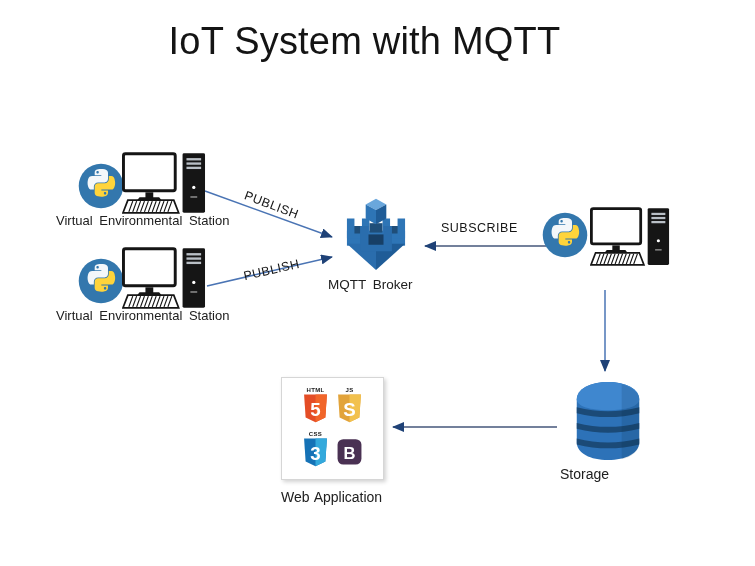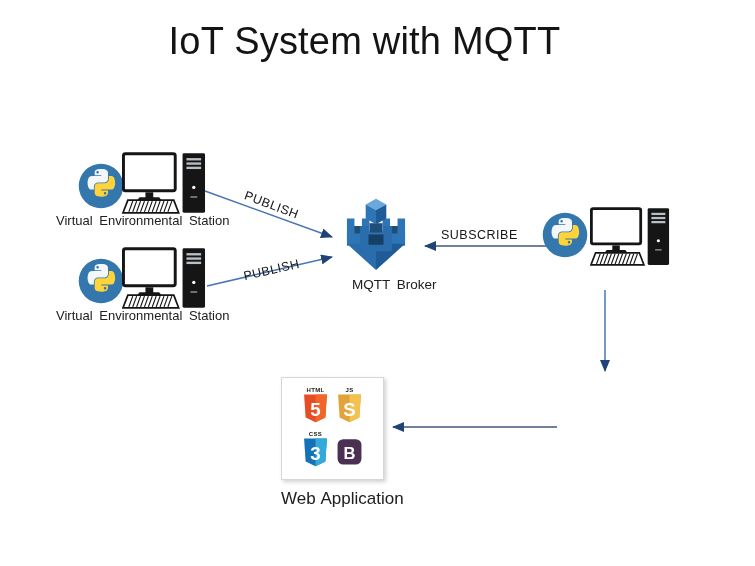--- a/index.html
+++ b/index.html
@@ -45,21 +45,21 @@
     </defs>
     <line x1="205" y1="191" x2="332" y2="237" stroke="#4a74b4" stroke-width="1.5" marker-end="url(#ah)"></line>
     <line x1="207" y1="286" x2="332" y2="257" stroke="#4a74b4" stroke-width="1.5" marker-end="url(#ah)"></line>
     <line x1="546" y1="246" x2="425" y2="246" stroke="#44567a" stroke-width="1.5" marker-end="url(#ah)"></line>
     <line x1="605" y1="290" x2="605" y2="371" stroke="#4a74b4" stroke-width="1.5" marker-end="url(#ah)"></line>
     <line x1="557" y1="427" x2="393" y2="427" stroke="#44567a" stroke-width="1.5" marker-end="url(#ah)"></line>
   </svg>
 
   <div class="edge-label" style="left:243px;top:198px;transform:rotate(20.5deg);">PUBLISH</div>
   <div class="edge-label" style="left:243px;top:263px;transform:rotate(-13deg);">PUBLISH</div>
-  <div class="edge-label" style="left:441px;top:228px;">SUBSCRIBE</div>
+  <div class="edge-label" style="left:441px;top:221px;">SUBSCRIBE</div>
 
   <div class="node" style="left:56px;top:150px;width:182px;height:86px;">
     <span class="ic" style="left:22px;top:13px;">
       <svg width="46" height="46" viewBox="0 0 128 128">
         <circle cx="64" cy="64" r="62" fill="#3377ad"></circle>
         <g transform="translate(17,15) scale(0.75)">
           <path fill="#f4f7fa" d="M63.391 1.988c-4.222.02-8.252.379-11.8 1.007-10.45 1.846-12.346 5.71-12.346 12.837v9.411h24.693v3.137H29.977c-7.176 0-13.46 4.313-15.426 12.521-2.268 9.405-2.368 15.275 0 25.096 1.755 7.311 5.947 12.519 13.124 12.519h8.491V67.234c0-8.151 7.051-15.34 15.426-15.34h24.665c6.866 0 12.346-5.654 12.346-12.548V15.833c0-6.693-5.646-11.72-12.346-12.837-4.244-.706-8.645-1.027-12.866-1.008zM50.037 9.557c2.55 0 4.634 2.117 4.634 4.721 0 2.593-2.083 4.69-4.634 4.69-2.56 0-4.633-2.097-4.633-4.69-.001-2.604 2.073-4.721 4.633-4.721z"></path>
           <path fill="#ffd43b" d="M91.682 28.38v10.966c0 8.5-7.208 15.655-15.426 15.655H51.591c-6.756 0-12.346 5.783-12.346 12.549v23.515c0 6.691 5.818 10.628 12.346 12.547 7.816 2.297 15.312 2.713 24.665 0 6.216-1.801 12.346-5.423 12.346-12.547v-9.412H63.938v-3.138h37.012c7.176 0 9.852-5.005 12.348-12.519 2.578-7.735 2.467-15.174 0-25.096-1.774-7.145-5.161-12.521-12.348-12.521h-9.268zM77.809 87.927c2.561 0 4.634 2.097 4.634 4.692 0 2.602-2.074 4.719-4.634 4.719-2.55 0-4.633-2.117-4.633-4.719 0-2.595 2.083-4.692 4.633-4.692z"></path>
         </g>
       </svg>
@@ -121,21 +121,21 @@
         <rect x="25" y="33" width="8" height="8" fill="#1f4e79"></rect>
         <path d="M55,25 h8 v8 h8 v-8 h8 v21 h-24 z" fill="#2e75b6"></path>
         <rect x="63" y="33" width="8" height="8" fill="#1f4e79"></rect>
         <polygon points="48,4 59,10 48,16 37,10" fill="#6aa7dc"></polygon>
         <polygon points="37,10 48,16 48,31 37,25" fill="#2e75b6"></polygon>
         <polygon points="59,10 48,16 48,31 59,25" fill="#1f5c97"></polygon>
         <path d="M31,33 h9 v9 h16 v-9 h9 v27 h-34 z" fill="#2a6dad"></path>
         <rect x="40" y="42" width="16" height="11" fill="#173f66"></rect>
       </svg>
     </span>
-    <div class="node-label" style="top:82px;font-size:13.5px;margin-left:24px;">MQTT Broker</div>
+    <div class="node-label" style="top:82px;font-size:13.5px;">MQTT Broker</div>
   </div>
 
   <div class="node" style="left:540px;top:205px;width:132px;height:86px;">
     <span class="ic" style="left:2px;top:7px;">
       <svg width="46" height="46" viewBox="0 0 128 128">
         <circle cx="64" cy="64" r="62" fill="#3377ad"></circle>
         <g transform="translate(17,15) scale(0.75)">
           <path fill="#f4f7fa" d="M63.391 1.988c-4.222.02-8.252.379-11.8 1.007-10.45 1.846-12.346 5.71-12.346 12.837v9.411h24.693v3.137H29.977c-7.176 0-13.46 4.313-15.426 12.521-2.268 9.405-2.368 15.275 0 25.096 1.755 7.311 5.947 12.519 13.124 12.519h8.491V67.234c0-8.151 7.051-15.34 15.426-15.34h24.665c6.866 0 12.346-5.654 12.346-12.548V15.833c0-6.693-5.646-11.72-12.346-12.837-4.244-.706-8.645-1.027-12.866-1.008zM50.037 9.557c2.55 0 4.634 2.117 4.634 4.721 0 2.593-2.083 4.69-4.634 4.69-2.56 0-4.633-2.097-4.633-4.69-.001-2.604 2.073-4.721 4.633-4.721z"></path>
           <path fill="#ffd43b" d="M91.682 28.38v10.966c0 8.5-7.208 15.655-15.426 15.655H51.591c-6.756 0-12.346 5.783-12.346 12.549v23.515c0 6.691 5.818 10.628 12.346 12.547 7.816 2.297 15.312 2.713 24.665 0 6.216-1.801 12.346-5.423 12.346-12.547v-9.412H63.938v-3.138h37.012c7.176 0 9.852-5.005 12.348-12.519 2.578-7.735 2.467-15.174 0-25.096-1.774-7.145-5.161-12.521-12.348-12.521h-9.268zM77.809 87.927c2.561 0 4.634 2.097 4.634 4.692 0 2.602-2.074 4.719-4.634 4.719-2.55 0-4.633-2.117-4.633-4.719 0-2.595 2.083-4.692 4.633-4.692z"></path>
         </g>
@@ -151,20 +151,33 @@
         <rect x="62" y="1" width="23" height="61" rx="1.5" fill="#151515"></rect>
         <rect x="66" y="6" width="15" height="2.4" fill="#b9bfc6"></rect>
         <rect x="66" y="10.4" width="15" height="2.4" fill="#b9bfc6"></rect>
         <rect x="66" y="14.8" width="15" height="2.4" fill="#b9bfc6"></rect>
         <circle cx="73.5" cy="36" r="1.7" fill="#ffffff"></circle>
         <rect x="70" y="45" width="7" height="1.6" fill="#888"></rect>
       </svg>
     </span>
   </div>
 
+  <div class="node" style="left:560px;top:380px;width:96px;height:102px;">
+    <span class="ic" style="left:3px;top:0;">
+      <svg width="90" height="82" viewBox="0 0 92 84">
+        <path d="M46,2 C64,2 78,9 78,20 L78,64 C78,75 64,82 46,82 C28,82 14,75 14,64 L14,20 C14,9 28,2 46,2 Z" fill="#2d72b8"></path>
+        <path d="M46,2 C64,2 78,9 78,20 C78,27 64,31 46,31 C28,31 14,27 14,20 C14,9 28,2 46,2 Z" fill="#3f87cf"></path>
+        <path d="M14,28 Q46,36 78,28 L78,34 Q46,42 14,34 Z" fill="#1b4a77"></path>
+        <path d="M14,44 Q46,52 78,44 L78,50 Q46,58 14,50 Z" fill="#1b4a77"></path>
+        <path d="M14,60 Q46,68 78,60 L78,66 Q46,74 14,66 Z" fill="#1b4a77"></path>
+        <path d="M60,4 C72,8 78,13 78,20 L78,64 C78,73 70,79 60,81 Z" fill="rgba(10,40,70,0.15)"></path>
+      </svg>
+    </span>
+    <div class="node-label" style="top:86px;font-size:14px;">Storage</div>
+  </div>
 
   <div class="node" style="left:281px;top:377px;width:103px;height:135px;">
     <div class="webapp-box">
       <div class="badge-grid">
         <span>
           <svg width="27" height="38" viewBox="0 0 26 36">
             <text x="13" y="5.5" font-size="5.8" font-weight="bold" fill="#1a1a1a" text-anchor="middle" letter-spacing="0.3">HTML</text>
             <polygon points="2,8 24,8 22.5,30 13,34.5 3.5,30" fill="#e44d26"></polygon>
             <polygon points="13,8 24,8 22.5,30 13,34.5" fill="#f16529"></polygon>
             <text x="13" y="29" font-size="18" font-weight="bold" fill="#ffffff" text-anchor="middle">5</text>
@@ -187,16 +200,16 @@
           </svg>
         </span>
         <span>
           <svg width="27" height="38" viewBox="0 0 26 36">
             <rect x="1.5" y="8.5" width="23" height="24.5" rx="5.5" fill="#4a3153"></rect>
             <text x="13" y="27.5" font-size="16" font-weight="bold" fill="#ffffff" text-anchor="middle">B</text>
           </svg>
         </span>
       </div>
     </div>
-    <div class="node-label" style="top:112px;font-size:17px;word-spacing:1px;">Web Application</div>
+    <div class="node-label" style="top:112px;font-size:14px;word-spacing:1px;">Web Application</div>
   </div>
 
 </div>
 
 </body></html>

